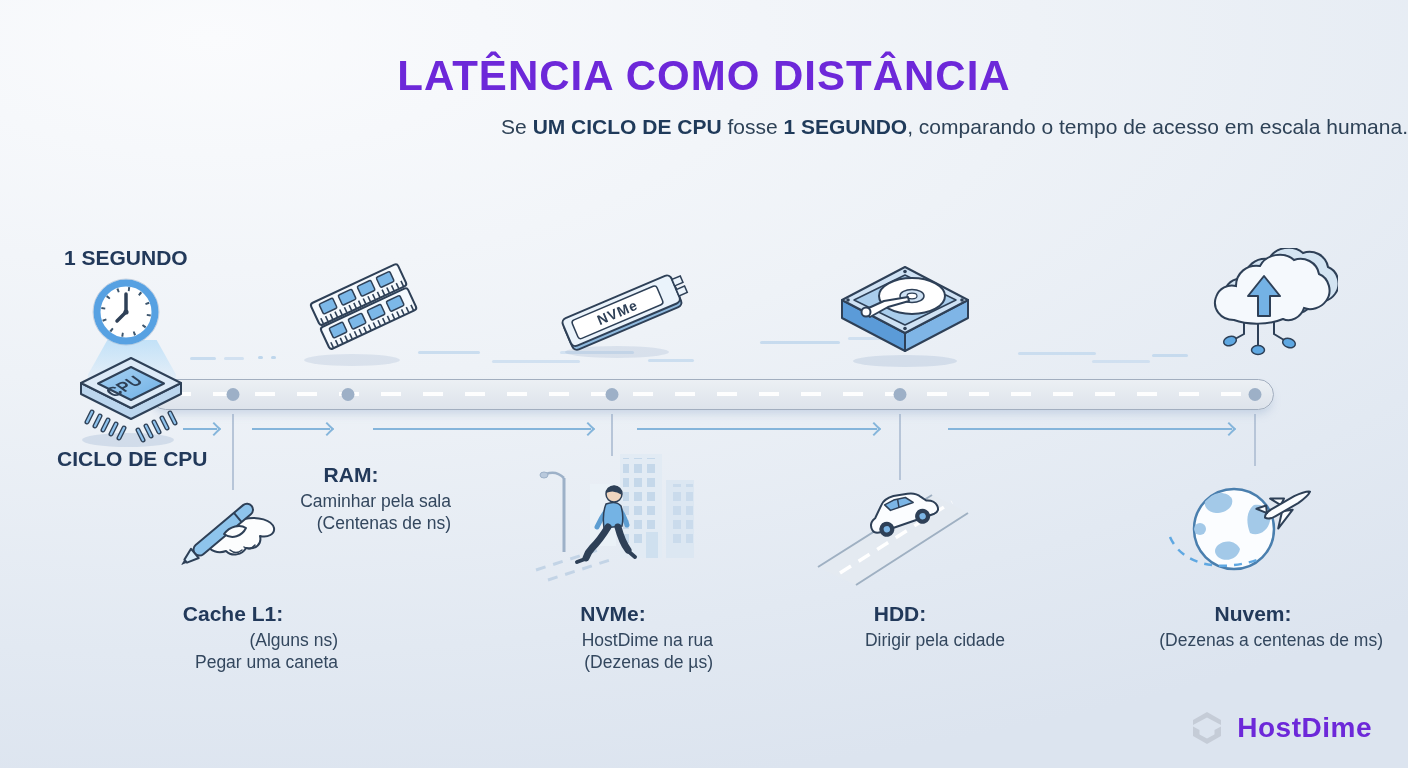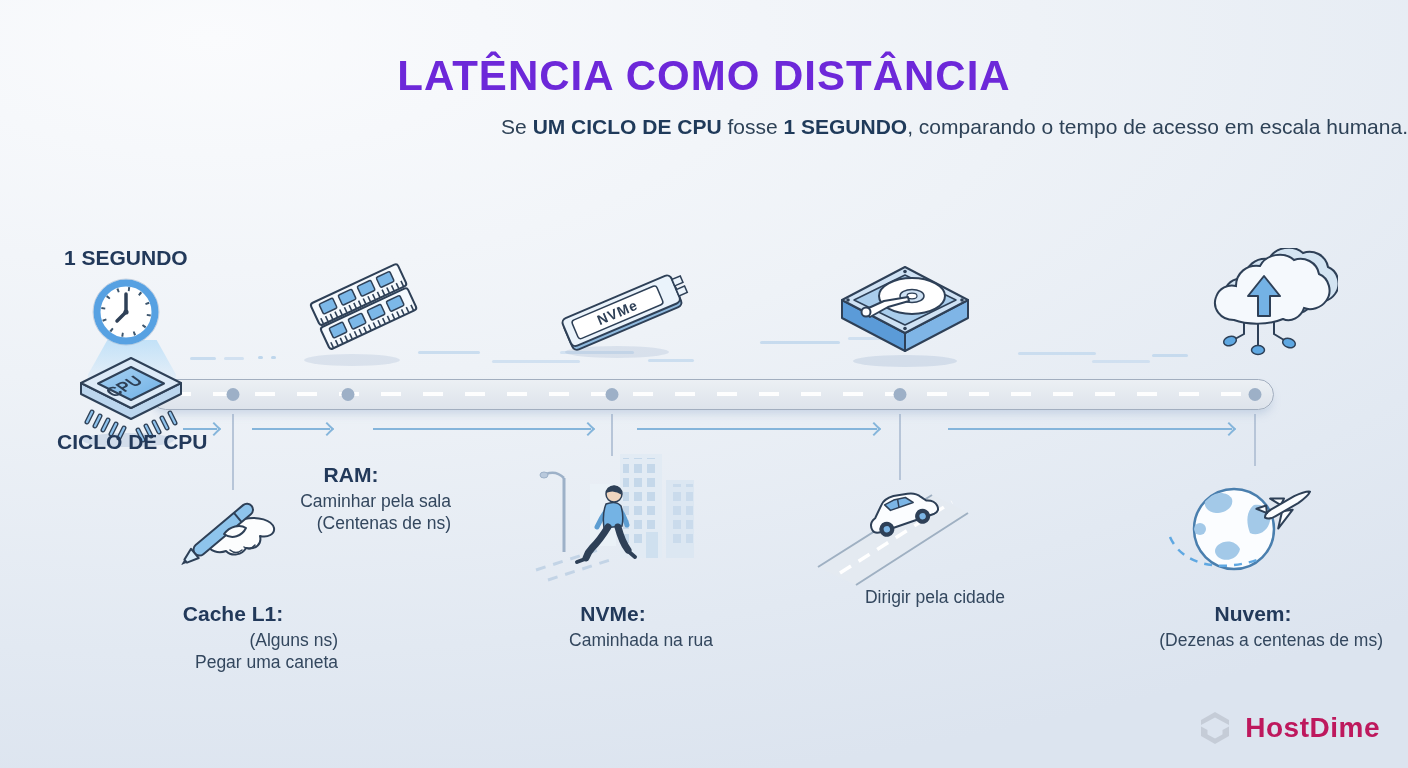--- a/index.html
+++ b/index.html
@@ -68,23 +68,23 @@
     z-index: 1;
   }
 
   .milestone { text-align: center; transform: translateX(-50%); z-index: 4; }
   .milestone h3 { font-size: 21px; font-weight: bold; color: #22395a; margin-bottom: 3px; margin-top: 16px; }
   .milestone p  { font-size: 17.5px; color: #33475e; line-height: 1.28; text-align: right; }
 
   .icon { z-index: 3; }
 
   .brand {
-    right: 28px; bottom: 20px;
+    right: 36px; bottom: 20px;
     display: flex; align-items: center; gap: 10px;
-    color: #be185d; font-size: 28px; font-weight: bold; letter-spacing: .5px;
+    color: #6d28d9; font-size: 28px; font-weight: bold; letter-spacing: .5px;
     z-index: 5;
   }
 </style>
 </head>
 <body>
 
 <div class="abs title">LATÊNCIA COMO DISTÂNCIA</div>
 <div class="abs subtitle"><span>Se </span><b>UM CICLO DE CPU</b><span> fosse </span><b>1 SEGUNDO</b><span>, comparando o tempo de acesso em escala humana.</span></div>
 
 <div class="abs speed" style="left:190px;top:357px;width:26px;opacity:.8"></div>
@@ -166,21 +166,21 @@
   <defs>
     <linearGradient id="cpuTop" x1="0" y1="0" x2="1" y2="1">
       <stop offset="0" stop-color="#a8d2f2"></stop>
         <stop offset="1" stop-color="#6fb0e6"></stop>
     </linearGradient>
   </defs>
   <path d="M65,17 L98,33.5 L65,50 L32,33.5 Z" fill="url(#cpuTop)" stroke="#2e4057" stroke-width="2" stroke-linejoin="round"></path>
   <text transform="translate(63 40) rotate(-27) skewX(27)" text-anchor="middle" font-size="16" font-weight="bold" fill="#2e4057">CPU</text>
 </svg>
 
-<div class="abs station-label" style="left:57px;top:430px">CICLO DE CPU</div>
+<div class="abs station-label" style="left:57px;top:447px">CICLO DE CPU</div>
 
 <svg class="abs icon" style="left:288px;top:262px" width="132" height="106" viewBox="0 0 132 106">
   <defs>
     <g id="ramstick">
       <rect x="0" y="0" width="96" height="24" rx="3" fill="#f5f9fd" stroke="#2e4057" stroke-width="2"></rect>
       <line x1="3" y1="20.5" x2="93" y2="20.5" stroke="#2e4057" stroke-width="6" stroke-dasharray="1.6 3.6"></line>
       <rect x="8" y="4" width="15" height="11" rx="1.5" fill="#7cb8e8" stroke="#2e4057" stroke-width="1.5"></rect>
       <rect x="29" y="4" width="15" height="11" rx="1.5" fill="#7cb8e8" stroke="#2e4057" stroke-width="1.5"></rect>
       <rect x="50" y="4" width="15" height="11" rx="1.5" fill="#7cb8e8" stroke="#2e4057" stroke-width="1.5"></rect>
       <rect x="71" y="4" width="15" height="11" rx="1.5" fill="#7cb8e8" stroke="#2e4057" stroke-width="1.5"></rect>
@@ -315,24 +315,26 @@
 </div>
 
 <div class="abs milestone" style="left:351px;top:447px;width:200px">
   <h3>RAM:</h3>
   <p>Caminhar pela sala</p>
   <p>(Centenas de ns)</p>
 </div>
 
 <div class="abs milestone" style="left:613px;top:586px;width:200px">
   <h3>NVMe:</h3>
-  <p>Caminhada na rua</p>
+  <p>HostDime na rua</p>
+  <p>(Dezenas de µs)</p>
 </div>
 
 <div class="abs milestone" style="left:900px;top:586px;width:210px">
+  <h3>HDD:</h3>
   <p>Dirigir pela cidade</p>
 </div>
 
 <div class="abs milestone" style="left:1253px;top:586px;width:260px">
   <h3>Nuvem:</h3>
   <p>(Dezenas a centenas de ms)</p>
 </div>
 
 <div class="abs brand">
   <svg width="40" height="40" viewBox="0 0 40 40" fill="#c5ccd7">

